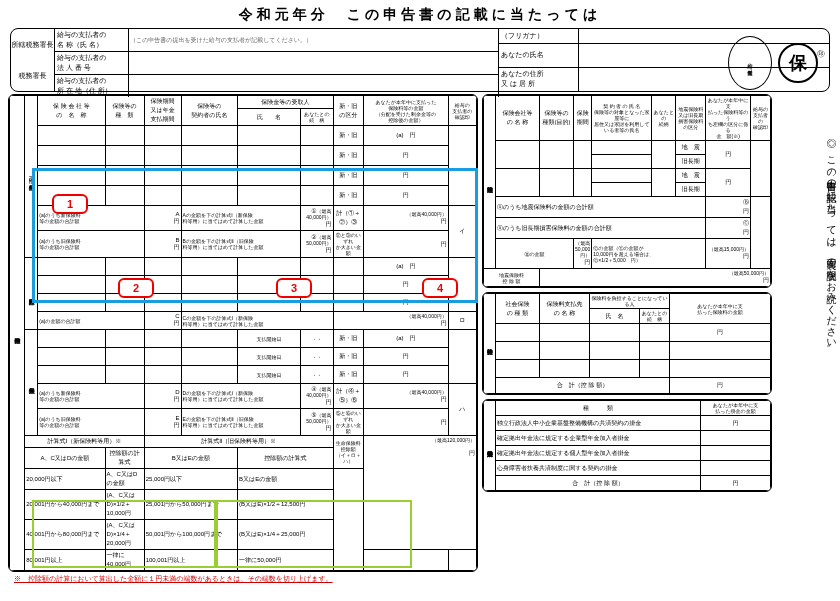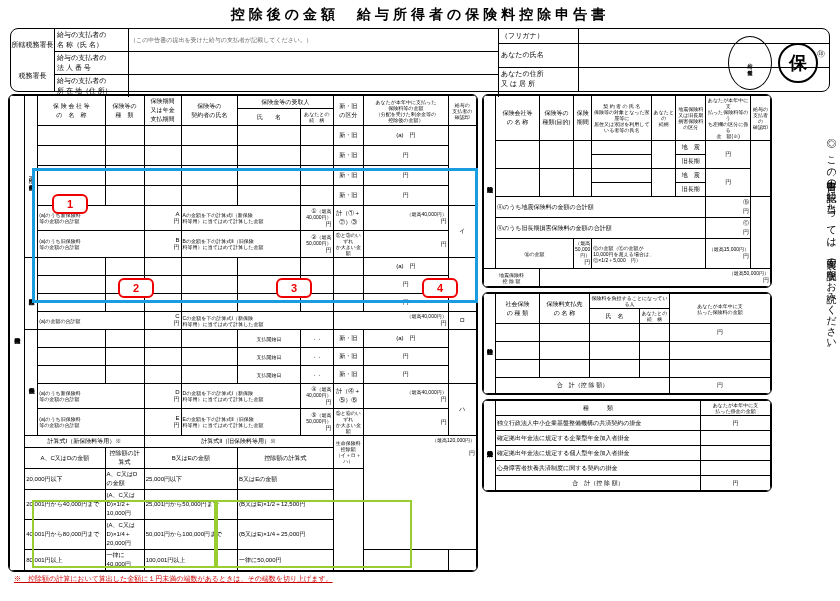--- a/index.html
+++ b/index.html
@@ -32,21 +32,21 @@
 .vert { writing-mode: vertical-rl; text-orientation: upright; font-size:8px; }
 .blue-box { position: absolute; border: 3px solid #1a9de0; pointer-events: none; }
 .red-box { position: absolute; border: 2px solid #e00; border-radius: 6px; background: #fff; color: #e00; font-weight: bold; font-size: 11px; display: flex; align-items: center; justify-content: center; pointer-events: none; }
 .green-box { position: absolute; border: 2px solid #9acd32; pointer-events: none; }
 .footnote { color: #c00; font-size: 7px; margin: 2px 14px; text-decoration: underline; }
 .yen { text-align: right; font-size: 5px; padding-right:1px; }
 </style>
 </head>
 <body>
 
-<div class="title">控除後の金額　給与所得者の保険料控除申告書</div>
+<div class="title">令和元年分　この申告書の記載に当たっては</div>
 
 <div class="header-box">
   <div class="h-left">
     <div>所轄税務署長</div>
     <div>税務署長</div>
   </div>
   <div class="h-mid">
     <div class="h-row">
         <div class="h-label" style="white-space:pre-line">給与の支払者の
 名 称（氏 名）</div>

